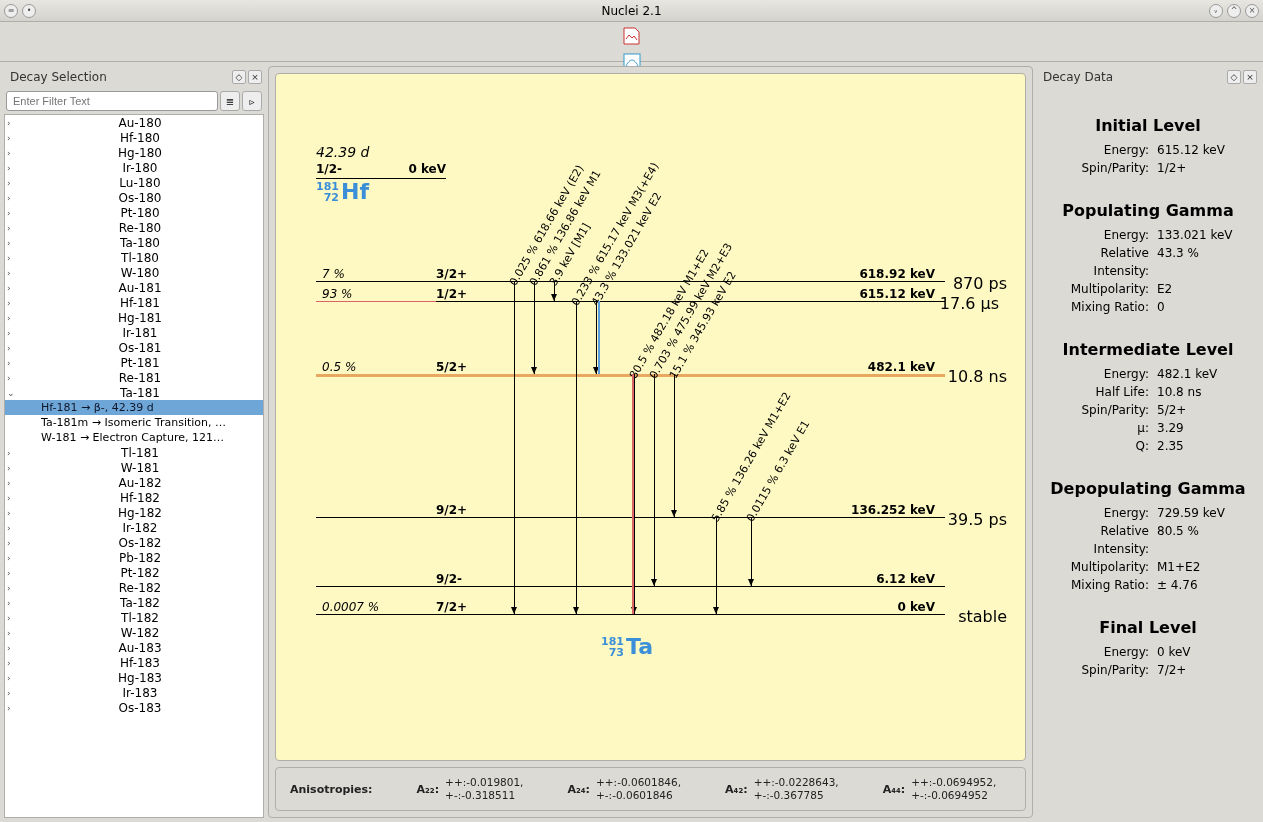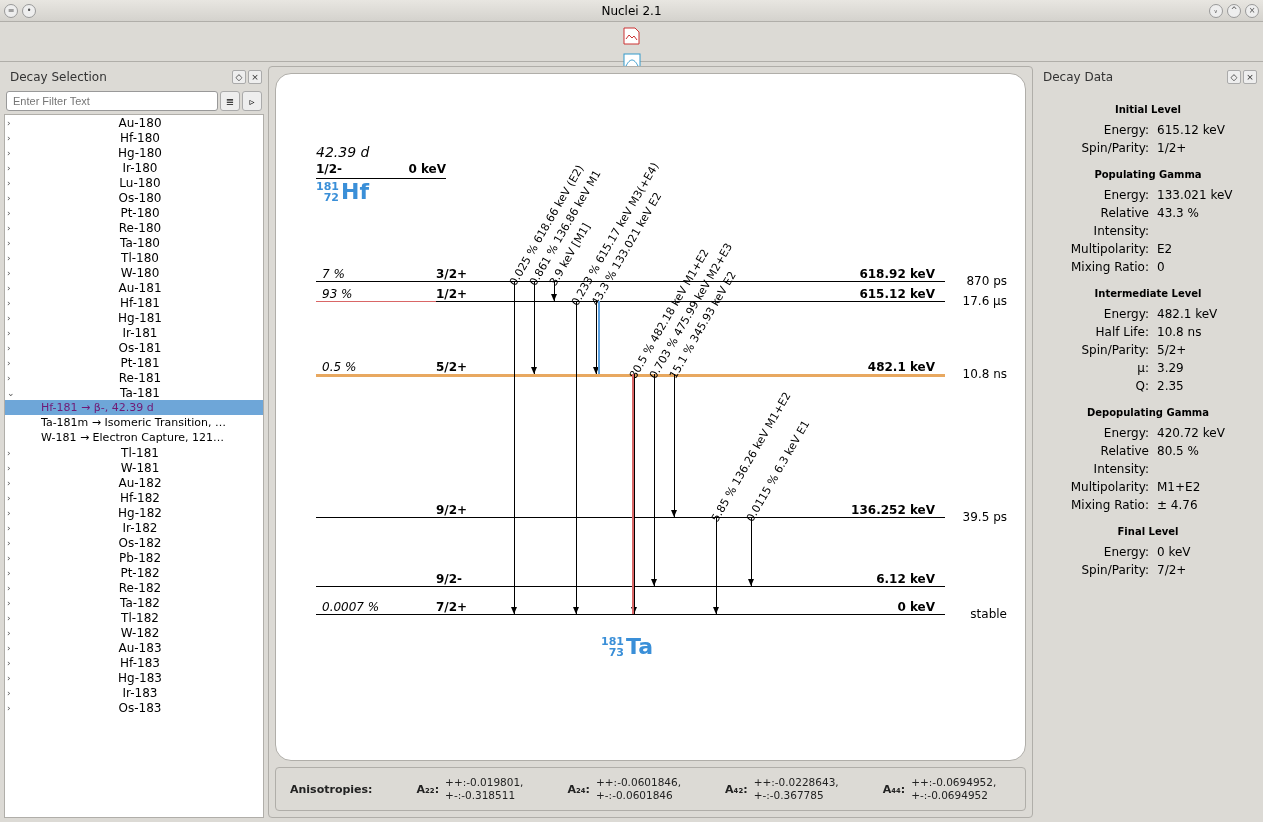--- a/index.html
+++ b/index.html
@@ -24,41 +24,41 @@
 .tab { padding: 4px 10px; border: 1px solid #b0aea9; border-bottom: none; border-radius: 4px 4px 0 0; background: #d4d2cd; font-size: 11px; cursor: pointer; }
 .tab.active { background: #dcdad5; position: relative; top: 1px; }
 .filter-row { display: flex; gap: 2px; padding: 3px 2px; }
 .filter-input { flex: 1; height: 20px; border: 1px solid #999; border-radius: 3px; padding: 0 6px; font-size: 11px; background:#fff; }
 .filter-btn { width: 20px; height: 20px; border: 1px solid #aaa; border-radius: 3px; background:#eee; cursor:pointer; display:flex;align-items:center;justify-content:center;font-size:10px;}
 .tree { flex: 1; border: 1px solid #b0aea9; background: #fff; overflow-y: auto; font-size: 12px; }
 .tree-row { display: flex; align-items: center; height: 15px; padding: 0 2px; cursor: pointer; }
 .tree-row .exp { width: 12px; font-size: 9px; color: #555; }
 .tree-row .lbl { flex: 1; text-align: center; }
 .tree-row.child .lbl { text-align: left; padding-left: 22px; font-size:11px;}
-.tree-row.selected { background: #6ea6d8; color: #701a75; }
+.tree-row.selected { background: #6ea6d8; color: #0f172a; }
 .center-panel { flex: 1; display: flex; flex-direction: column; }
 .center-tabs { display: flex; gap: 2px; padding-left:2px;}
 .center-body { flex: 1; background: #dcdad5; border:1px solid #b0aea9; border-radius:4px; padding:6px; display:flex; flex-direction:column; gap:6px;}
-.scheme { flex: 1; background: #ffffff; border: 1px solid #b0aea9; border-radius: 16px; position: relative; overflow: hidden; }
+.scheme { flex: 1; background: #fef9c3; border: 1px solid #b0aea9; border-radius: 4px; position: relative; overflow: hidden; }
 .aniso-bar { height: 44px; background: #dcdad5; border: 1px solid #b0aea9; border-radius: 4px; display: flex; align-items: center; padding: 0 14px; font-size: 11px; color:#222; gap:44px;}
 .aniso-bar .a-label{font-weight:bold;}
 .aniso-item{display:flex;gap:6px;align-items:center;}
 .aniso-item .coef{font-weight:bold;}
 .aniso-item .vals{font-size:10.5px;line-height:1.2;}
 .right-panel { width: 222px; }
 .data-body { flex:1; padding: 4px 10px; overflow:auto;}
-.data-body h4 { text-align: center; font-weight: bold; font-size: 10px; margin: 12px 0 6px;}
+.data-body h4 { text-align: center; font-weight: bold; font-size: 16px; margin: 24px 0 6px;}
 .drow { display: flex; font-size: 12px; line-height: 1.5;}
 .drow .k { width: 110px; text-align: right; padding-right: 8px;}
 .drow .v { flex:1;}
 
 .level-line{position:absolute;height:1px;background:#000;left:40px;right:80px;}
 .lvl-label-l{position:absolute;font-style:italic;font-size:12px;}
 .lvl-label-b{position:absolute;font-weight:bold;font-size:12px;}
-.lvl-label-r{position:absolute;font-size:12px;}
+.lvl-label-r{position:absolute;font-size:16px;}
 .parent-box{position:absolute;left:40px;top:70px;}
 .parent-box .hl{font-style:italic;font-size:14px;}
 .parent-box .lv{font-weight:bold;border-bottom:1.5px solid #000;padding:2px 0;display:flex;justify-content:space-between;width:130px;}
 .nuclide{font-size:22px;font-weight:bold;color:#3a8fd8;display:flex;align-items:center;gap:2px;}
 .nuclide .az{font-size:11px;line-height:1;display:flex;flex-direction:column;align-items:flex-end;}
 .gamma-label{position:absolute;font-size:11px;transform:rotate(-60deg);transform-origin:left bottom;white-space:nowrap;}
 .vline{position:absolute;width:1px;background:#000;}
 .arrow-down{position:absolute;width:0;height:0;border-left:3px solid transparent;border-right:3px solid transparent;border-top:7px solid #000;}
 .hl-line{background:#e8a860;height:3px;}
 </style>
@@ -368,21 +368,21 @@
           </div>
           <div class="level-line" style="top:207px"></div>
           <div class="lvl-label-l" style="top:193px;left:46px">7 %</div>
           <div class="lvl-label-b" style="top:193px;left:160px">3/2+</div>
           <div class="lvl-label-b" style="top:193px;right:90px;text-align:right">618.92 keV</div>
           <div class="lvl-label-r" style="top:200px;right:18px">870 ps</div>
           <div class="level-line" style="top:227px"></div>
           <div class="lvl-label-l" style="top:213px;left:46px">93 %</div>
           <div class="lvl-label-b" style="top:213px;left:160px">1/2+</div>
           <div class="lvl-label-b" style="top:213px;right:90px;text-align:right">615.12 keV</div>
-          <div class="lvl-label-r" style="top:220px;right:18px">17.6 μs</div>
+          <div class="lvl-label-r" style="top:220px;right:26px">17.6 μs</div>
           <div class="level-line hl-line" style="top:300px"></div>
           <div class="lvl-label-l" style="top:286px;left:46px">0.5 %</div>
           <div class="lvl-label-b" style="top:286px;left:160px">5/2+</div>
           <div class="lvl-label-b" style="top:286px;right:90px;text-align:right">482.1 keV</div>
           <div class="lvl-label-r" style="top:293px;right:18px">10.8 ns</div>
           <div class="level-line" style="top:443px"></div>
           <div class="lvl-label-b" style="top:429px;left:160px">9/2+</div>
           <div class="lvl-label-b" style="top:429px;right:90px;text-align:right">136.252 keV</div>
           <div class="lvl-label-r" style="top:436px;right:18px">39.5 ps</div>
           <div class="level-line" style="top:512px"></div>
@@ -501,21 +501,21 @@
           <span class="k">µ:</span>
           <span class="v">3.29</span>
         </div>
         <div class="drow">
           <span class="k">Q:</span>
           <span class="v">2.35</span>
         </div>
         <h4>Depopulating Gamma</h4>
         <div class="drow">
           <span class="k">Energy:</span>
-          <span class="v">420.72 keV</span>
+          <span class="v">729.59 keV</span>
         </div>
         <div class="drow">
           <span class="k">Relative Intensity:</span>
           <span class="v">80.5 %</span>
         </div>
         <div class="drow">
           <span class="k">Multipolarity:</span>
           <span class="v">M1+E2</span>
         </div>
         <div class="drow">

